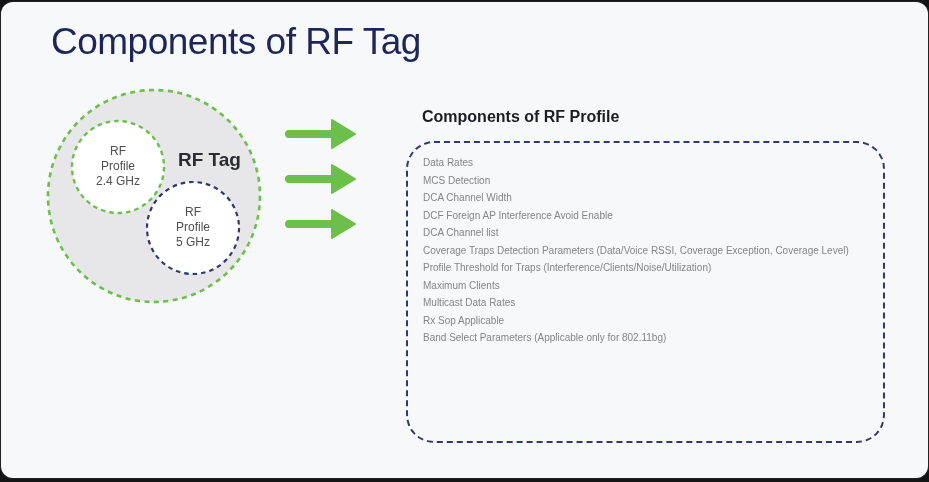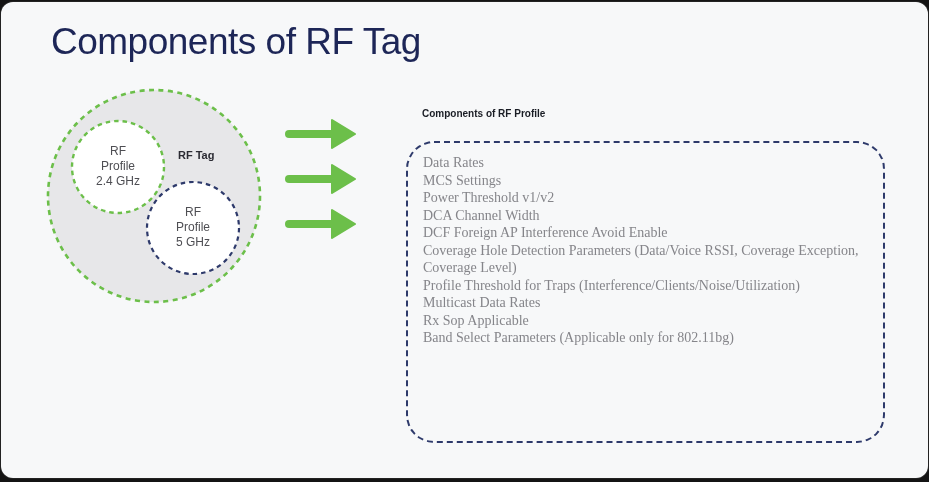--- a/index.html
+++ b/index.html
@@ -17,51 +17,50 @@
   .slide-title{
     position:absolute;left:50px;top:19px;
     font-size:37px;font-weight:400;letter-spacing:-0.5px;
     color:var(--title-navy,#1d2657);
     margin:0;
   }
   .venn{position:absolute;left:40px;top:82px;width:230px;height:230px;}
   .venn svg{position:absolute;left:0;top:0;}
   .tag-label{
     position:absolute;left:137px;top:65px;width:80px;
-    font-size:11px;font-weight:bold;color:var(--tag-text,#2b2b33);
+    font-size:19px;font-weight:bold;color:var(--tag-text,#2b2b33);
   }
   .circle-label{
     position:absolute;width:70px;
     font-size:12px;line-height:15px;text-align:center;
     color:var(--circle-text,#4e4e53);
     white-space:pre-line;
   }
   .label-24{left:42px;top:60px;}
   .label-5{left:117px;top:121px;}
   .arrows{
     position:absolute;left:283px;top:117px;
     display:flex;flex-direction:column;gap:15px;
   }
   .arrow{width:72px;height:30px;display:block;}
   .panel-header{
     position:absolute;left:421px;top:106px;
-    font-size:10px;font-weight:bold;
+    font-size:16px;font-weight:bold;
     color:var(--header-text,#1a1d25);
   }
   .dashed-box{
     position:absolute;left:405px;top:139px;width:479px;min-height:302px;
     box-sizing:border-box;
     border:2px dashed var(--navy-dash,#2e3a6b);
     border-radius:28px;
     padding:11px 10px 11px 15px;
   }
   .dashed-box .component-item{
-    font-size:14px;line-height:17.5px;
+    font-size:10px;line-height:17.5px;
     color:var(--list-text,#85858a);
-    font-family:Liberation Serif, serif;
   }
 </style>
 </head>
 <body>
 
 <div class="card">
 
   <h1 class="slide-title">Components of RF Tag</h1>
 
   <div class="venn">
@@ -92,25 +91,26 @@
       <rect x="1" y="11" width="51" height="8" rx="4" fill="#6cbf4a"></rect>
       <polygon points="48,1 71,15 48,29" fill="#6cbf4a" stroke="#6cbf4a" stroke-width="2" stroke-linejoin="round"></polygon>
     </svg>
   </div>
 
   <div class="panel-header">Components of RF Profile</div>
 
   <div class="dashed-box">
     <div>
         <div class="component-item">Data Rates</div>
-        <div class="component-item">MCS Settings</div>
-        <div class="component-item">Power Threshold v1/v2</div>
+        <div class="component-item">MCS Detection</div>
         <div class="component-item">DCA Channel Width</div>
         <div class="component-item">DCF Foreign AP Interference Avoid Enable</div>
-        <div class="component-item">Coverage Hole Detection Parameters (Data/Voice RSSI, Coverage Exception, Coverage Level)</div>
+        <div class="component-item">DCA Channel list</div>
+        <div class="component-item">Coverage Traps Detection Parameters (Data/Voice RSSI, Coverage Exception, Coverage Level)</div>
         <div class="component-item">Profile Threshold for Traps (Interference/Clients/Noise/Utilization)</div>
+        <div class="component-item">Maximum Clients</div>
         <div class="component-item">Multicast Data Rates</div>
         <div class="component-item">Rx Sop Applicable</div>
         <div class="component-item">Band Select Parameters (Applicable only for 802.11bg)</div>
       </div>
   </div>
 
 </div>
 
 </body></html>

